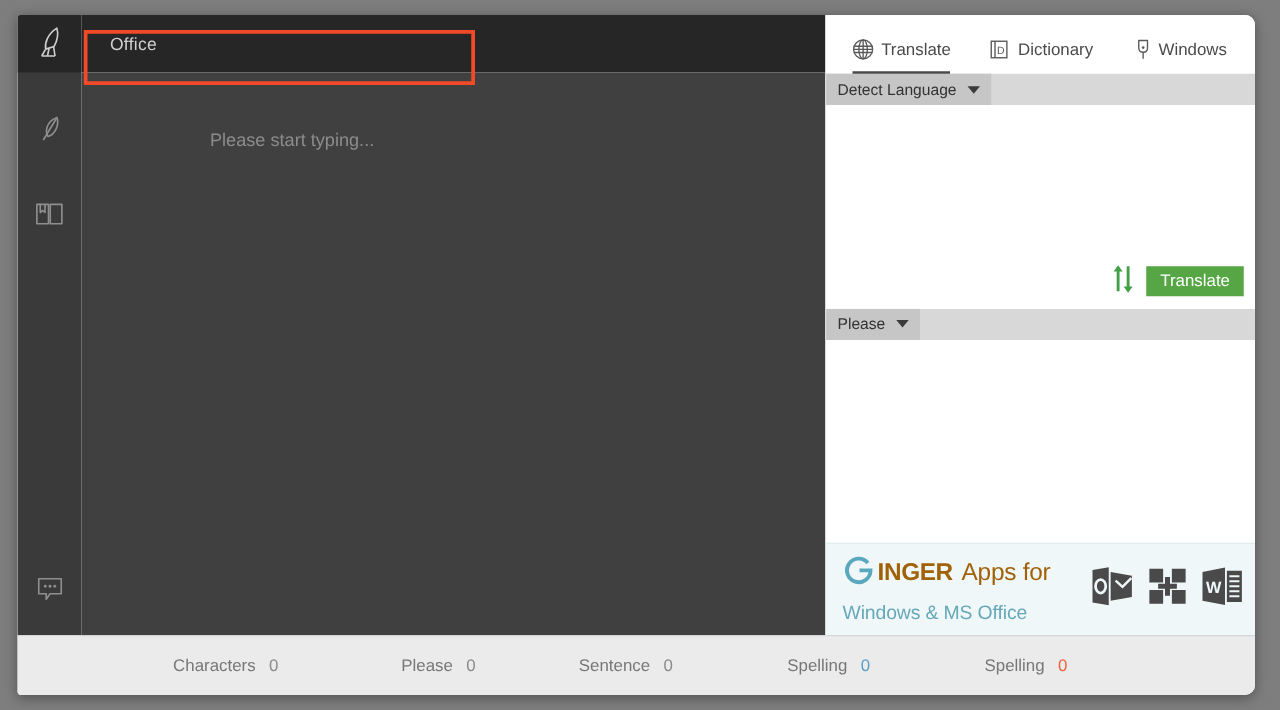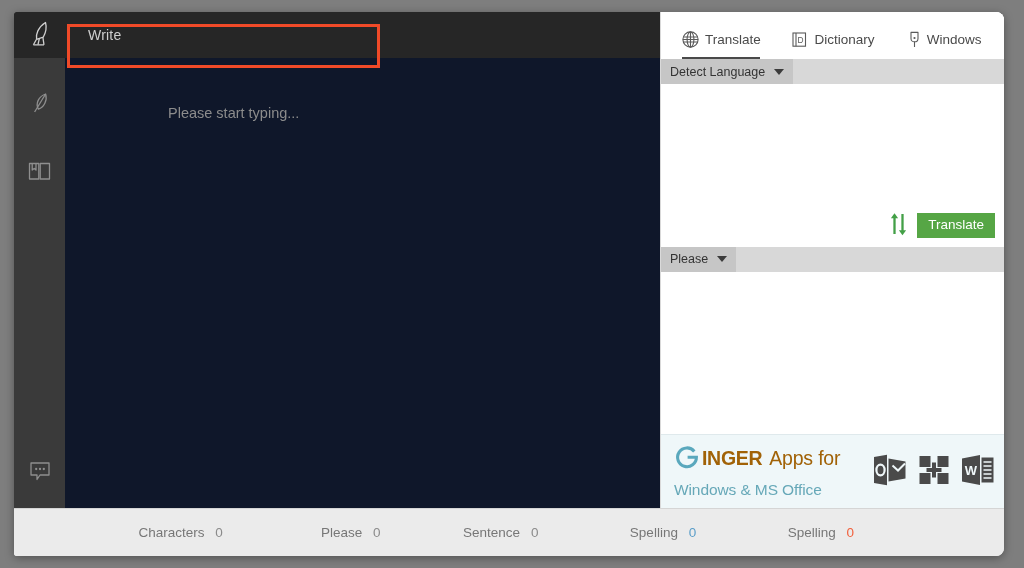--- a/index.html
+++ b/index.html
@@ -88,21 +88,21 @@
     flex: 0 0 46px;
   }
   #write-header .write-label {
     font-size: 14px;
     color: #cfcfcf;
     padding-left: 23px;
     letter-spacing: .2px;
   }
   #editor-area {
     flex: 1 1 auto;
-    background: #0f172a;
+    background: #404040;
     position: relative;
     cursor: text;
   }
   #placeholder {
     position: absolute;
     left: 103px;
     top: 47px;
     font-size: 14.5px;
     color: #8c8c8c;
   }
@@ -357,21 +357,21 @@
               <circle cx="15.0" cy="12.0" r="1.15" fill="#8f8f8f"></circle>
               <circle cx="18.8" cy="12.0" r="1.15" fill="#8f8f8f"></circle>
             </svg>
           </span>
         </div>
       </div>
 
       <div id="editor-col">
 
         <div id="write-header">
-          <span class="write-label">Write</span>
+          <span class="write-label">Office</span>
         </div>
 
         <div id="editor-area">
           <div id="placeholder">Please start typing...</div>
         </div>
 
         <div id="highlight-box"></div>
       </div>
 
       <div id="tools-panel">

